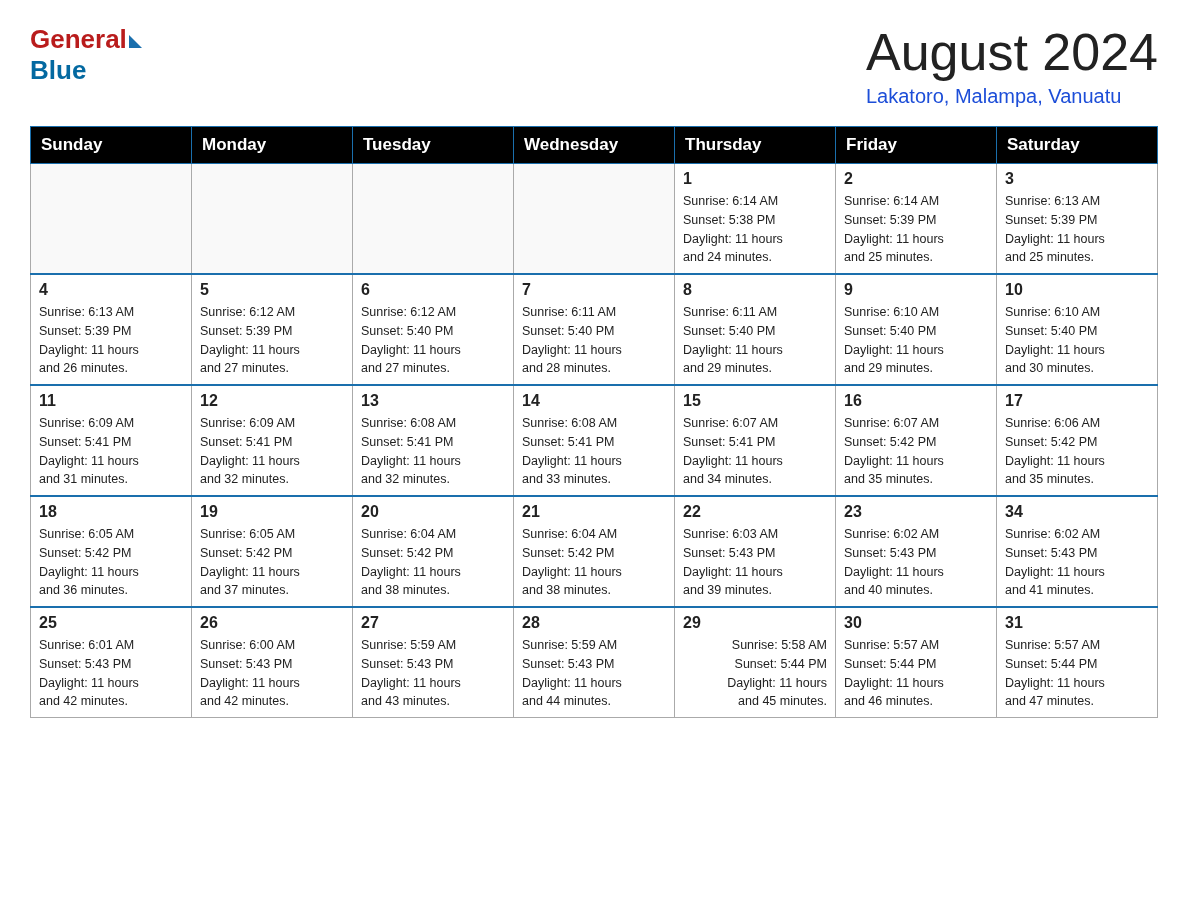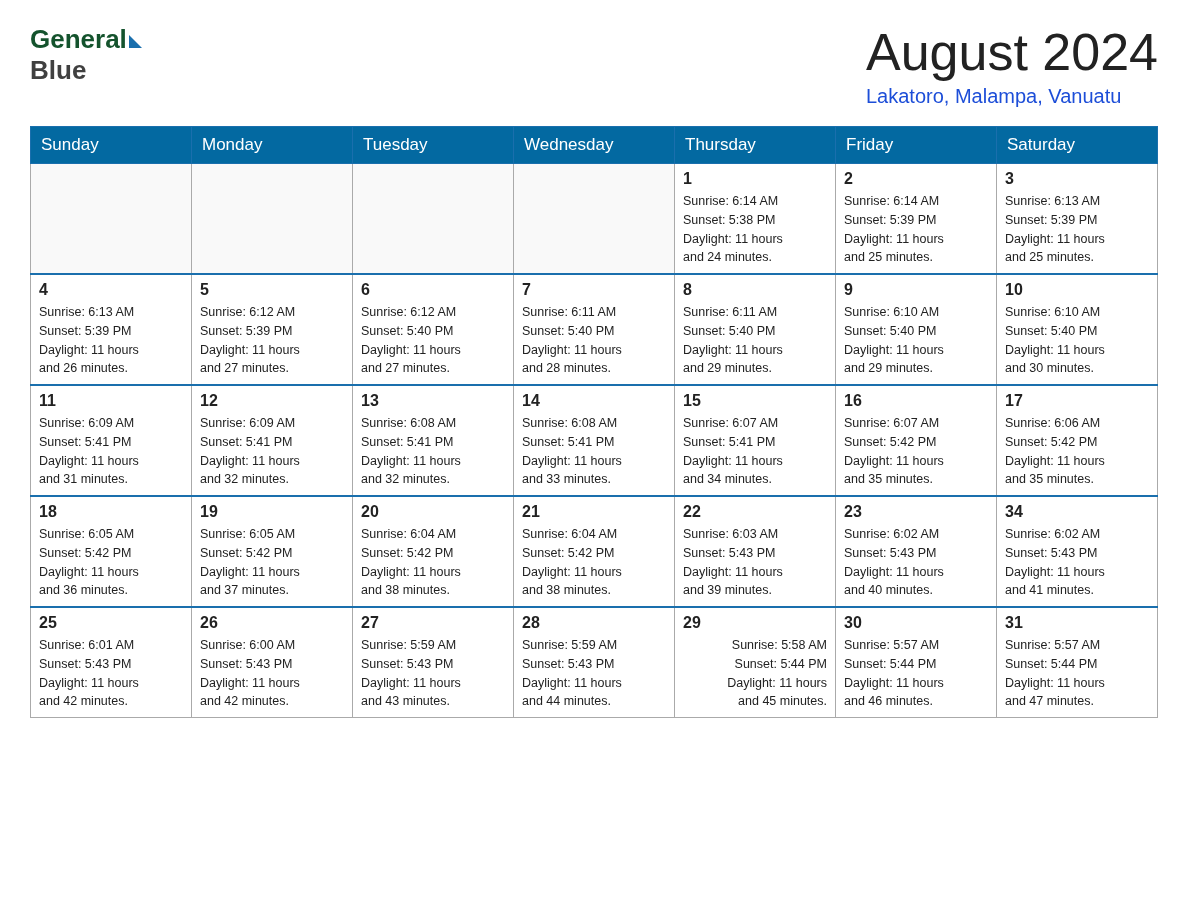--- a/index.html
+++ b/index.html
@@ -17,26 +17,26 @@
       margin-bottom: 18px;
     }
     .logo {
       display: flex;
       align-items: center;
       gap: 0;
     }
     .logo-text-general {
       font-size: 26px;
       font-weight: bold;
-      color: #14532d;
+      color: #b91c1c;
     }
     .logo-text-blue {
       font-size: 26px;
       font-weight: bold;
-      color: #404040;
+      color: #0369a1;
     }
     .logo-triangle {
       width: 0;
       height: 0;
       border-left: 13px solid #1a6fad;
       border-top: 13px solid transparent;
       border-bottom: 0px solid transparent;
       margin-left: 2px;
       margin-top: 4px;
     }
@@ -61,24 +61,24 @@
     .location {
       font-size: 20px;
       color: #1d4ed8;
       margin-top: 4px;
     }
     .calendar {
       width: 100%;
       border-collapse: collapse;
     }
     .calendar th {
-      background: #0369a1;
+      background: #000000;
       color: #fff;
       font-size: 17px;
-      font-weight: normal;
+      font-weight: bold;
       padding: 8px 10px;
       text-align: left;
       border: 1px solid #1a6fad;
     }
     .calendar td {
       border: 1px solid #aaa;
       vertical-align: top;
       padding: 6px 8px;
       width: 14.28%;
       font-size: 13px;

